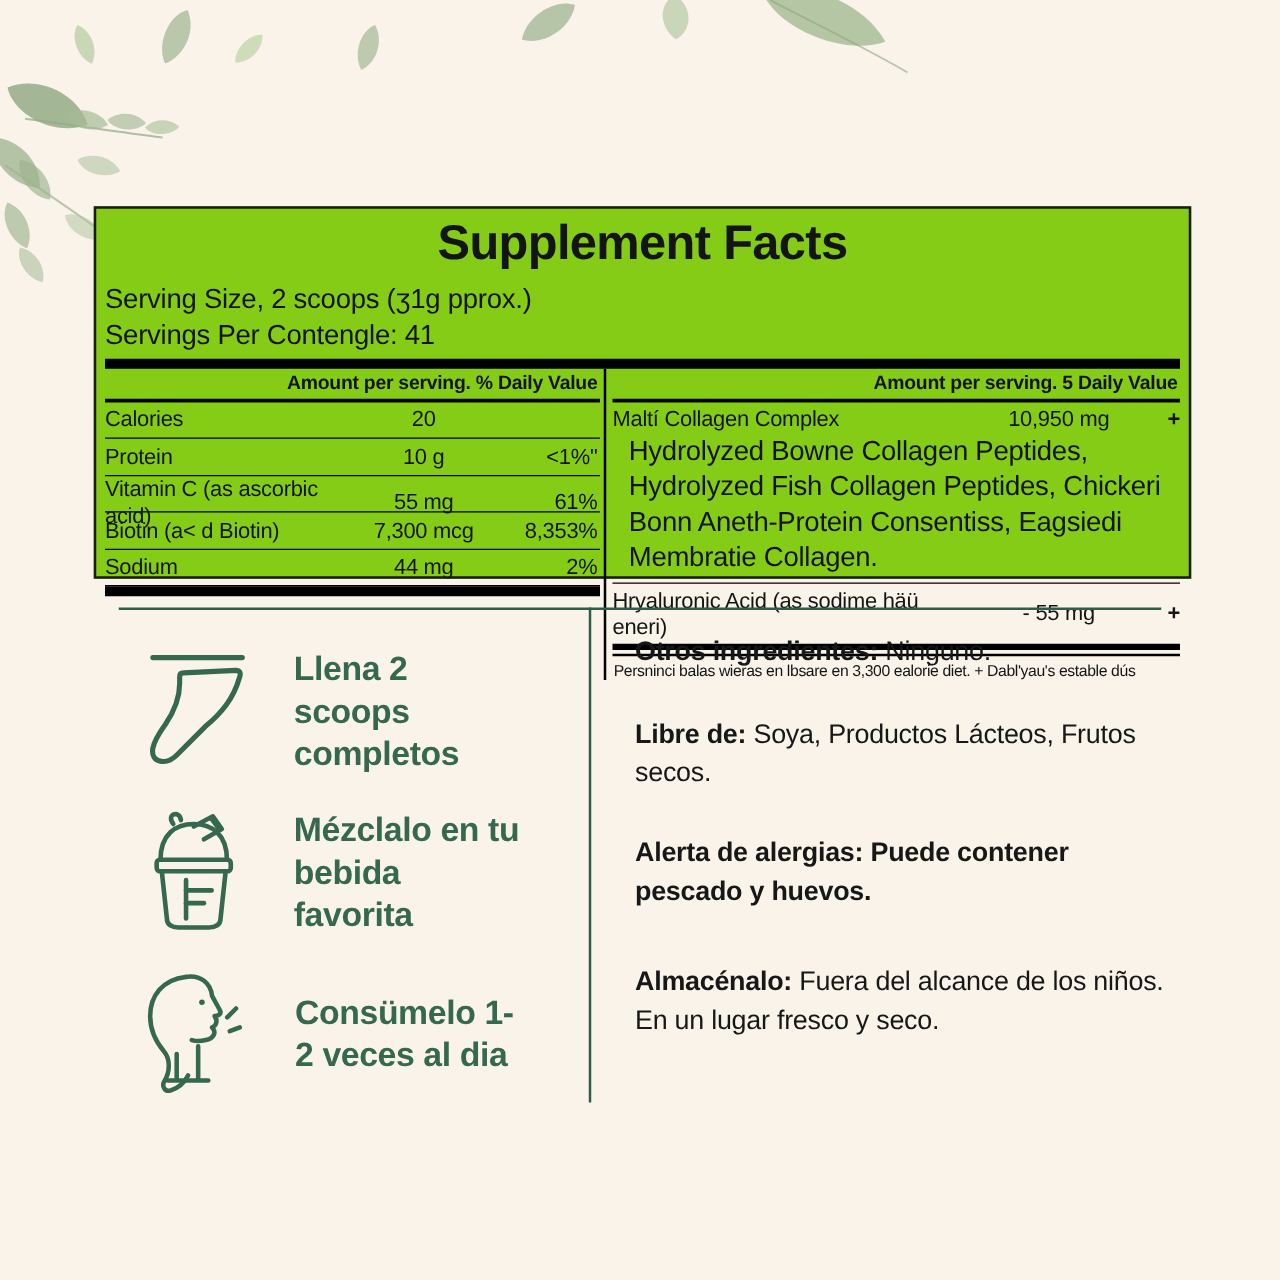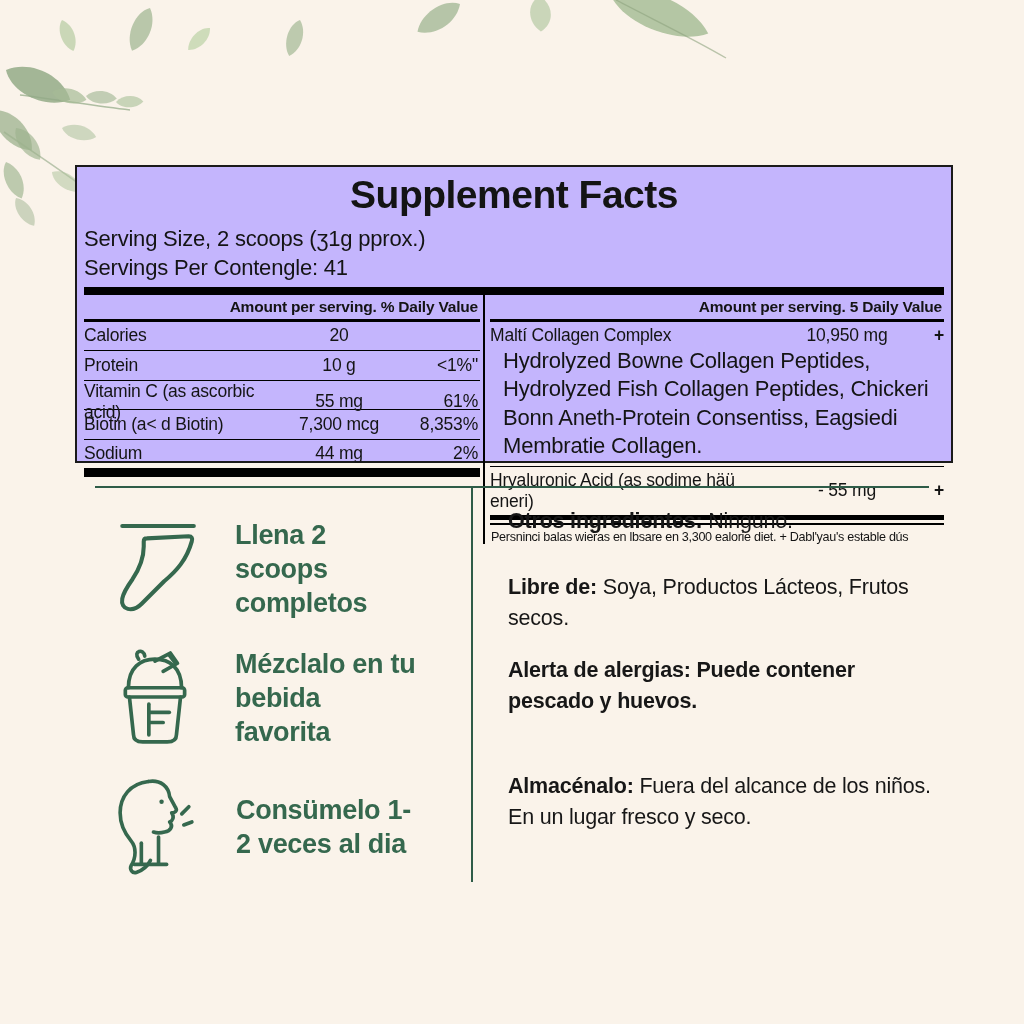--- a/index.html
+++ b/index.html
@@ -9,21 +9,21 @@
     background: #faf3ea;
     font-family: "Liberation Sans", "DejaVu Sans", sans-serif;
     color: #141414;
     overflow: hidden;
   }
   .leaves { position:absolute; left:0; top:0; pointer-events:none; }
 
   
   .panel {
     position:absolute; left:75px; top:165px; width:878px; height:298px;
-    background:#c4b5fd; border:2px solid #1a1a1a; padding:4px 7px 0 7px;
+    background:#84cc16; border:2px solid #1a1a1a; padding:4px 7px 0 7px;
   }
   .panel-title { text-align:center; font-size:39px; font-weight:bold; letter-spacing:-0.5px; margin-top:2px; margin-bottom:7px; }
   .serv { font-size:22px; line-height:1.33; letter-spacing:-0.2px; }
   .top-bar { height:8px; background:#000; margin-top:4px; }
   .cols { display:flex; margin-top:0; }
   .col-left { width:396px; }
   .divider-v { width:2px; background:#000; margin-left:3px; }
   .col-right { flex:1; padding-left:5px; }
   .thead { font-size:15.5px; font-weight:bold; text-align:right; padding:3px 2px 3px 0; border-bottom:3px solid #000; letter-spacing:-0.2px; }
   .lrow { display:grid; grid-template-columns:1fr 118px 82px; font-size:17.5px; align-items:center; height:29.5px; border-bottom:1.5px solid #000; letter-spacing:-0.2px; }
@@ -39,22 +39,22 @@
 
   
   .rule-h { position:absolute; left:95px; top:486px; width:834px; height:2px; background:#2e5c48; }
   .rule-v { position:absolute; left:471px; top:486px; width:2px; height:396px; background:#2e5c48; }
   .instructions { position:absolute; left:108px; top:513px; width:355px; display:flex; flex-direction:column; gap:17px; }
   .inst { display:flex; align-items:center; gap:32px; min-height:112px; }
   .inst .ic { flex:0 0 95px; display:flex; justify-content:center; }
   .inst .tx { font-size:27px; font-weight:bold; color:#35684e; line-height:1.26; width:185px; letter-spacing:-0.3px; }
   .info { position:absolute; left:508px; top:506px; width:432px; font-size:21.5px; line-height:1.45; color:#171717; letter-spacing:-0.2px; }
   .info p.p1 { margin-bottom:35px; }
-  .info p.p2 { margin-bottom:20px; }
-  .info p.p3 { margin-bottom:54px; }
+  .info p.p2 { margin-bottom:32px; }
+  .info p.p3 { margin-bottom:41px; }
   .lbl { font-weight:bold; }
   .bold-all .txt { font-weight:bold; }
 </style>
 </head>
 <body>
 
 <svg class="leaves" width="1024" height="300" viewBox="0 0 1024 300">
   <defs>
     <path id="leaf" d="M0,0 C10,-13 32,-15 44,-4 C34,9 10,11 0,0 Z"></path>
   </defs>

